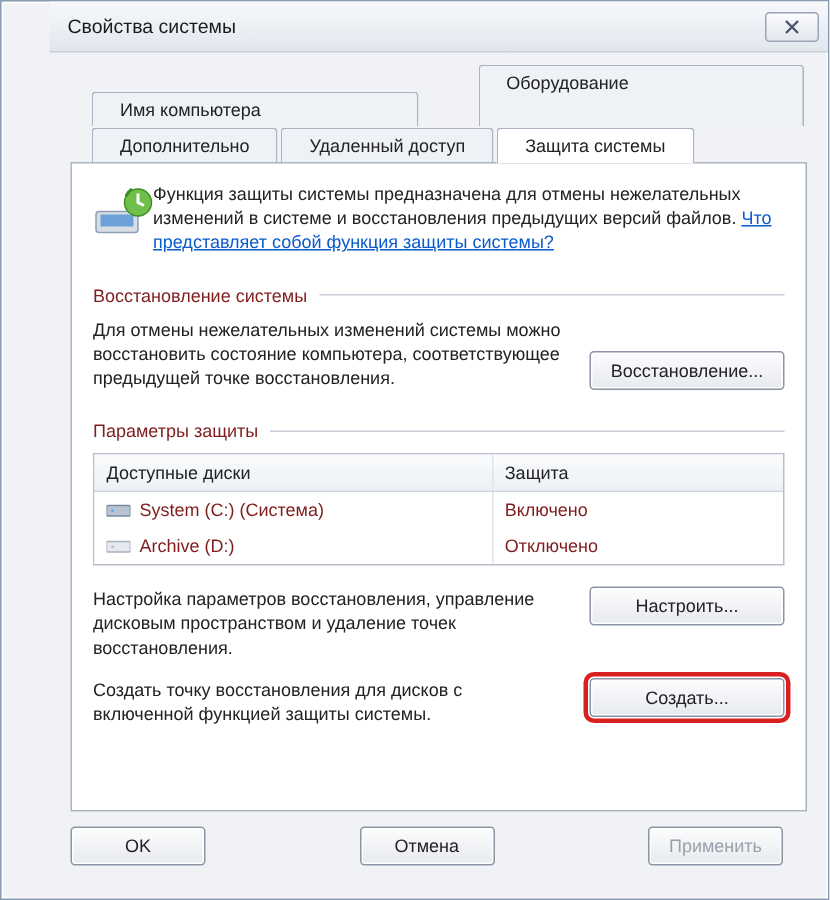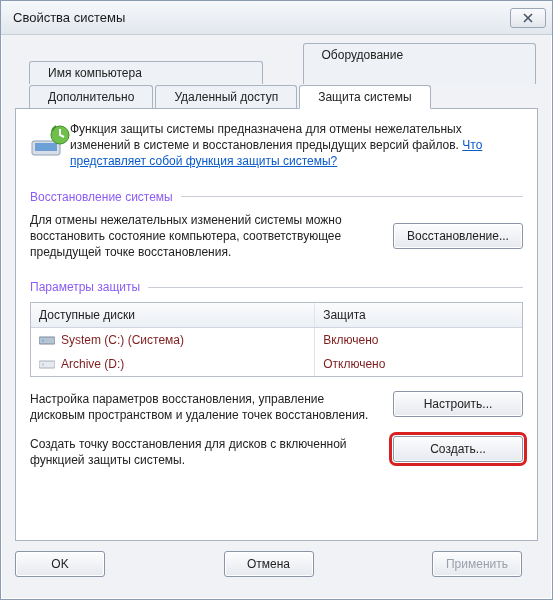--- a/index.html
+++ b/index.html
@@ -11,20 +11,21 @@
     color: #000;
   }
   .window {
     width: 553px;
     height: 600px;
     background: #f0f2f5;
     border: 1px solid #8b9cb2;
     box-shadow: 0 0 0 1px #fff inset;
     display: flex;
     flex-direction: column;
+    padding-left: 32px;
   }
   .titlebar {
     height: 34px;
     background: linear-gradient(#f6f8fb, #e2e7ee);
     display: flex;
     align-items: center;
     padding: 0 6px 0 12px;
     border-bottom: 1px solid #c8ced8;
   }
   .titlebar .title { flex: 1; color: #1a1a1a; font-size: 13px; }
@@ -73,26 +74,26 @@
     z-index: 2;
     overflow: hidden;
   }
   .intro { display: flex; margin-bottom: 10px; }
   .shield-icon {
     width: 40px; height: 40px; flex-shrink: 0;
   }
   .intro-text { font-size: 12px; line-height: 1.35; color: #222; }
   .intro-text a { color: #0a5bcc; text-decoration: underline; }
   .section-label {
-    font-size: 12px; color: #8b5cf6;
+    font-size: 12px; color: #7f1d1d;
     display: flex; align-items: center; gap: 8px;
     margin: 20px 0 8px 0;
   }
   .section-label .line { flex: 1; height: 1px; background: #c8cdd6; }
-  .restore-row { display: flex; gap: 0; align-items: center; margin-bottom: 14px; }
+  .restore-row { display: flex; gap: 0; align-items: flex-end; margin-bottom: 14px; }
   .restore-text { flex: 1; font-size: 12px; line-height: 1.35; color: #222; }
   .win-btn {
     min-width: 130px;
     height: 26px;
     border: 1px solid #8b95a6;
     border-radius: 3px;
     background: linear-gradient(#fdfdfe, #e6e9ef);
     font-size: 12px;
     color: #222;
     padding: 0 12px;

